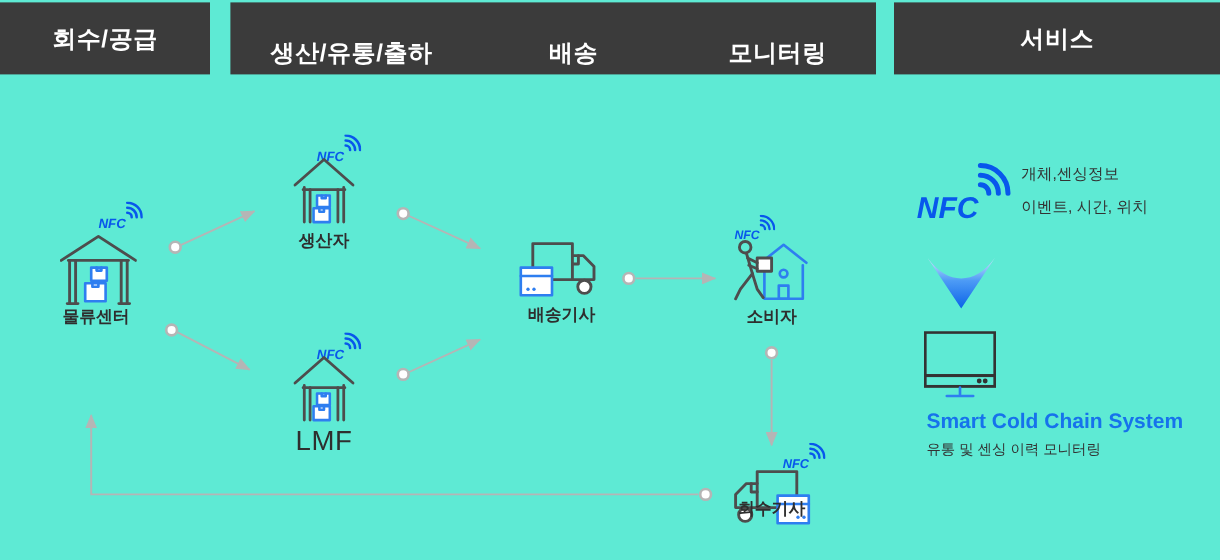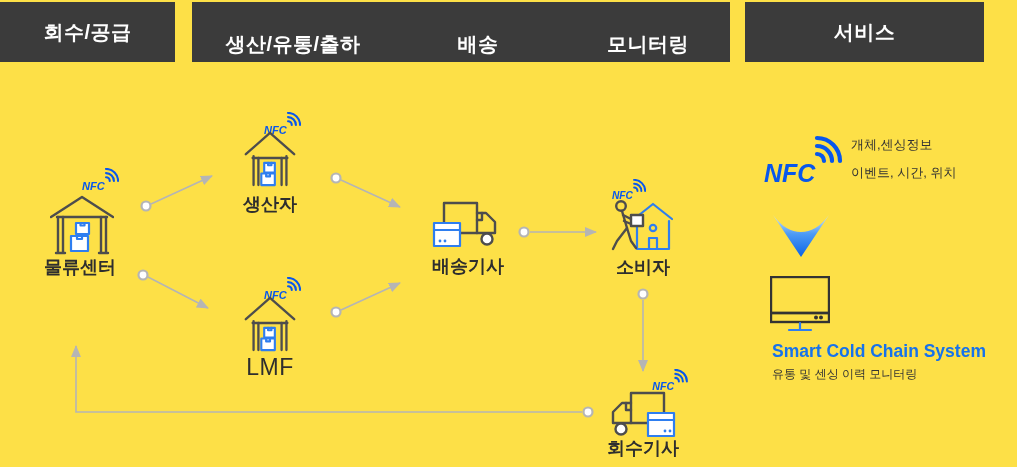--- a/index.html
+++ b/index.html
@@ -1,17 +1,17 @@
 <!DOCTYPE html>
 <html style="--header-bg: #3b3b3b; --header-text: #ffffff; --label-text: #2e2e2e; --icon-gray: #4d4d4d; --accent-blue: #2e7ef0; --nfc-blue: #0857ec; --title-blue: #1672ec; --connector-gray: #b5b5b5; --arrow-grad-top: #cfe6ff; --arrow-grad-bottom: #0b63e8;"><head>
 <meta charset="utf-8">
 <style>
   html,body{margin:0;padding:0;background:#fff;}
   .canvas{
-    position:relative;width:1017px;height:467px;background:#fde047;overflow:hidden;
+    position:relative;width:1017px;height:467px;background:#5eead4;overflow:hidden;
     font-family:"Liberation Sans",sans-serif;color:var(--label-text,#2e2e2e);
   }
   
   .hdr{
     position:absolute;top:2px;height:60px;background:var(--header-bg,#3b3b3b);
     display:flex;align-items:center;justify-content:center;
     color:var(--header-text,#fff);font-size:20px;font-weight:700;letter-spacing:.5px;
   }
   .hdr-multi{justify-content:flex-start;}
   .hdr-span{position:absolute;top:50%;transform:translate(-50%,-50%);white-space:nowrap;margin-top:12px;}
@@ -21,41 +21,41 @@
   .conn-dot{fill:#fff;stroke:var(--connector-gray,#b5b5b5);stroke-width:2.2;}
   
   .s-gray{stroke:var(--icon-gray,#4d4d4d);fill:none;stroke-width:2.4;stroke-linecap:round;stroke-linejoin:round;}
   .s-gray-f{stroke:var(--icon-gray,#4d4d4d);fill:#fff;stroke-width:2.4;stroke-linecap:round;stroke-linejoin:round;}
   .s-blue{stroke:var(--accent-blue,#2e7ef0);fill:none;stroke-width:2.2;stroke-linecap:round;stroke-linejoin:round;}
   .s-blue-f{stroke:var(--accent-blue,#2e7ef0);fill:#fff;stroke-width:2.2;stroke-linecap:round;stroke-linejoin:round;}
   .f-blue{fill:var(--accent-blue,#2e7ef0);}
   .nfc-text{fill:var(--nfc-blue,#0857ec);font-weight:800;font-style:italic;font-family:"Liberation Sans",sans-serif;}
   .nfc-arc{stroke:var(--nfc-blue,#0857ec);fill:none;stroke-linecap:round;}
   .abs{position:absolute;}
-  .node-label{position:absolute;width:120px;text-align:center;font-size:18px;font-weight:700;white-space:nowrap;}
+  .node-label{position:absolute;width:120px;text-align:center;font-size:14px;font-weight:700;white-space:nowrap;}
   .node-label--lmf{font-size:23px;font-weight:500;letter-spacing:.5px;text-align:center;}
   
   .info-text{position:absolute;font-size:13px;line-height:28px;font-weight:500;color:#333;white-space:nowrap;}
   .sys-title{position:absolute;font-size:17.5px;font-weight:700;color:var(--title-blue,#1672ec);white-space:nowrap;text-align:right;}
   .sys-sub{position:absolute;font-size:12px;font-weight:500;color:#333;white-space:nowrap;}
 </style>
 </head>
 <body>
 
 <div class="canvas">
 
   <div class="hdr" style="left:0;width:175px;">
     <span>회수/공급</span>
   </div>
   <div class="hdr hdr-multi" style="left:192px;width:538px;">
     <span class="hdr-span" style="left:101px;">생산/유통/출하</span>
     <span class="hdr-span" style="left:286px;">배송</span>
     <span class="hdr-span" style="left:456px;">모니터링</span>
   </div>
-  <div class="hdr" style="left:745px;width:239px;">
+  <div class="hdr" style="left:745px;width:272px;">
     <span>서비스</span>
   </div>
 
   <svg class="wires" viewBox="0 0 1017 467">
     <defs>
       <marker id="arrw" viewBox="0 0 12 10" refX="11" refY="5" markerWidth="12" markerHeight="10" orient="auto" markerUnits="userSpaceOnUse">
         <path d="M0,0 L12,5 L0,10 Z" style="fill:var(--connector-gray,#b5b5b5)"></path>
       </marker>
     </defs>
     <g>
@@ -196,21 +196,21 @@
       <path class="s-gray" d="M27,13 H18 L9,22 V33 H27"></path>
       <path class="s-gray" d="M22,13 V20 H27"></path>
       <circle class="s-gray-f" cx="17" cy="39" r="5.5"></circle>
       <circle class="s-gray-f" cx="50" cy="39" r="5.5"></circle>
       <rect class="s-blue-f" x="44" y="23" width="26" height="23"></rect>
       <line class="s-blue" x1="44" y1="30" x2="70" y2="30"></line>
       <circle class="f-blue" cx="61" cy="41" r="1.4"></circle>
       <circle class="f-blue" cx="66" cy="41" r="1.4"></circle>
     </svg>
   </div>
-  <div class="node-label" style="left:583px;top:436px;">회수기사</div>
+  <div class="node-label" style="left:583px;top:415px;">회수기사</div>
 
   <div class="abs" style="left:764px;top:131px;">
     <svg width="80" height="56" viewBox="0 0 80 56">
       <text class="nfc-text" x="0" y="51" font-size="25">NFC</text>
       <path class="nfc-arc" stroke-width="4.2" d="M53,23 A7,7 0 0 1 60,30 M53,15 A15,15 0 0 1 68,30 M53,7 A23,23 0 0 1 76,30"></path>
     </svg>
   </div>
   <div class="info-text" style="left:851px;top:131px;">
     <div>개체,센싱정보</div>
     <div>이벤트, 시간, 위치</div>

